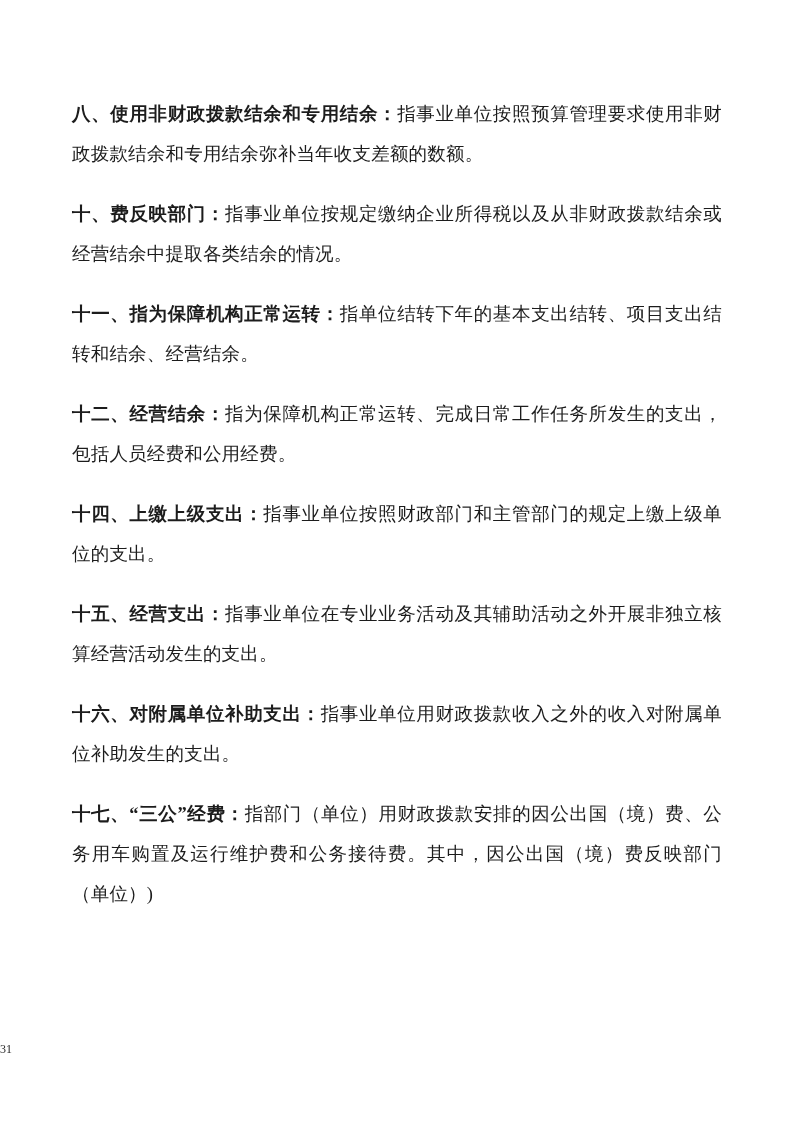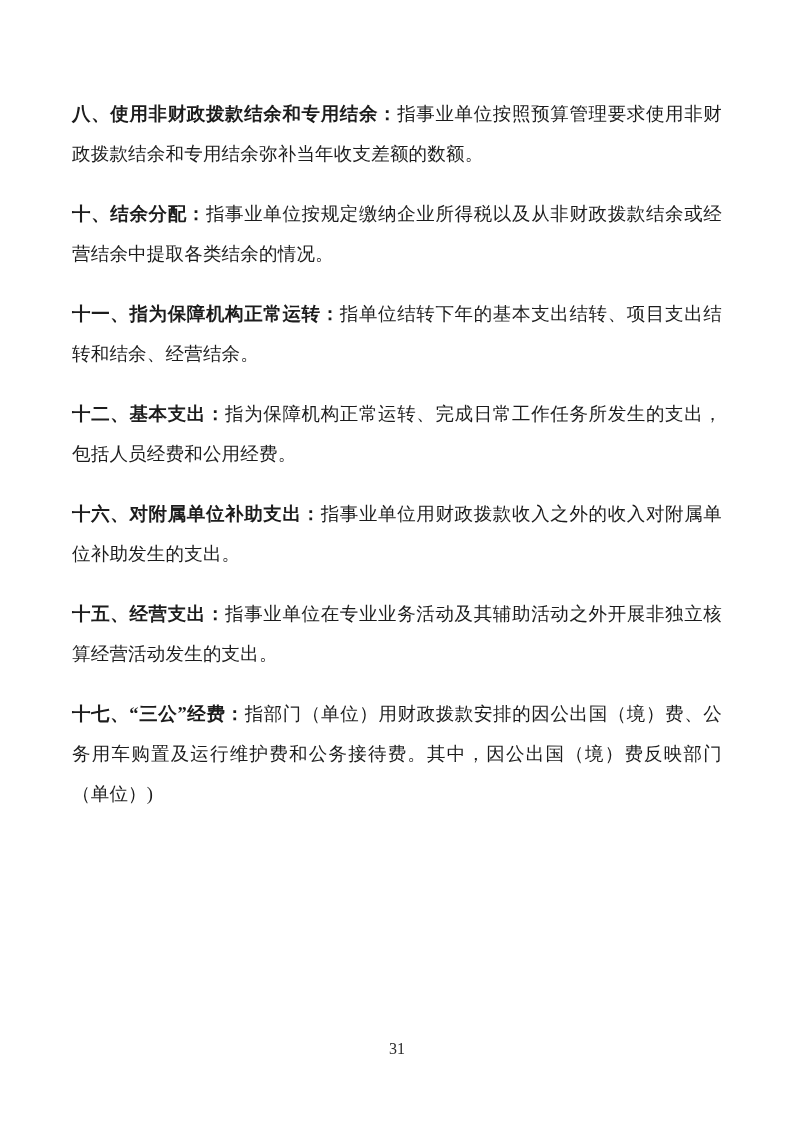--- a/index.html
+++ b/index.html
@@ -31,45 +31,45 @@
     letter-spacing: 0.2px;
   }
   .term {
     font-weight: bold;
   }
   .page-footer {
     position: absolute;
     top: 1041px;
     left: 0;
     width: 794px;
-    text-align: center;
-    font-size: 16px;
+    font-size: 12px;
     line-height: 16px;
     color: #2a2a2a;
   }
 </style>
 </head>
 <body>
 
 <div class="page">
   <div class="content">
 
     <p class="def"><span class="term">八、使用非财政拨款结余和专用结余：</span><span>指事业单位按照预算管理要求使用非财政拨款结余和专用结余弥补当年收支差额的数额。</span></p>
 
 
-    <p class="def"><span class="term">十、结余分配：</span><span>指事业单位按规定缴纳企业所得税以及从非财政拨款结余或经营结余中提取各类结余的情况。</span></p>
+    <p class="def"><span class="term">十、费反映部门：</span><span>指事业单位按规定缴纳企业所得税以及从非财政拨款结余或经营结余中提取各类结余的情况。</span></p>
 
     <p class="def"><span class="term">十一、指为保障机构正常运转：</span><span>指单位结转下年的基本支出结转、项目支出结转和结余、经营结余。</span></p>
 
-    <p class="def"><span class="term">十二、基本支出：</span><span>指为保障机构正常运转、完成日常工作任务所发生的支出，包括人员经费和公用经费。</span></p>
+    <p class="def"><span class="term">十二、经营结余：</span><span>指为保障机构正常运转、完成日常工作任务所发生的支出，包括人员经费和公用经费。</span></p>
 
 
+    <p class="def"><span class="term">十四、上缴上级支出：</span><span>指事业单位按照财政部门和主管部门的规定上缴上级单位的支出。</span></p>
+
+    <p class="def"><span class="term">十五、经营支出：</span><span>指事业单位在专业业务活动及其辅助活动之外开展非独立核算经营活动发生的支出。</span></p>
 
     <p class="def"><span class="term">十六、对附属单位补助支出：</span><span>指事业单位用财政拨款收入之外的收入对附属单位补助发生的支出。</span></p>
-
-    <p class="def"><span class="term">十五、经营支出：</span><span>指事业单位在专业业务活动及其辅助活动之外开展非独立核算经营活动发生的支出。</span></p>
 
     <p class="def"><span class="term">十七、“三公”经费：</span><span>指部门（单位）用财政拨款安排的因公出国（境）费、公务用车购置及运行维护费和公务接待费。其中，因公出国（境）费反映部门（单位）)</span></p>
 
   </div>
 
   <div class="page-footer">31</div>
 </div>
 
 </body></html>

